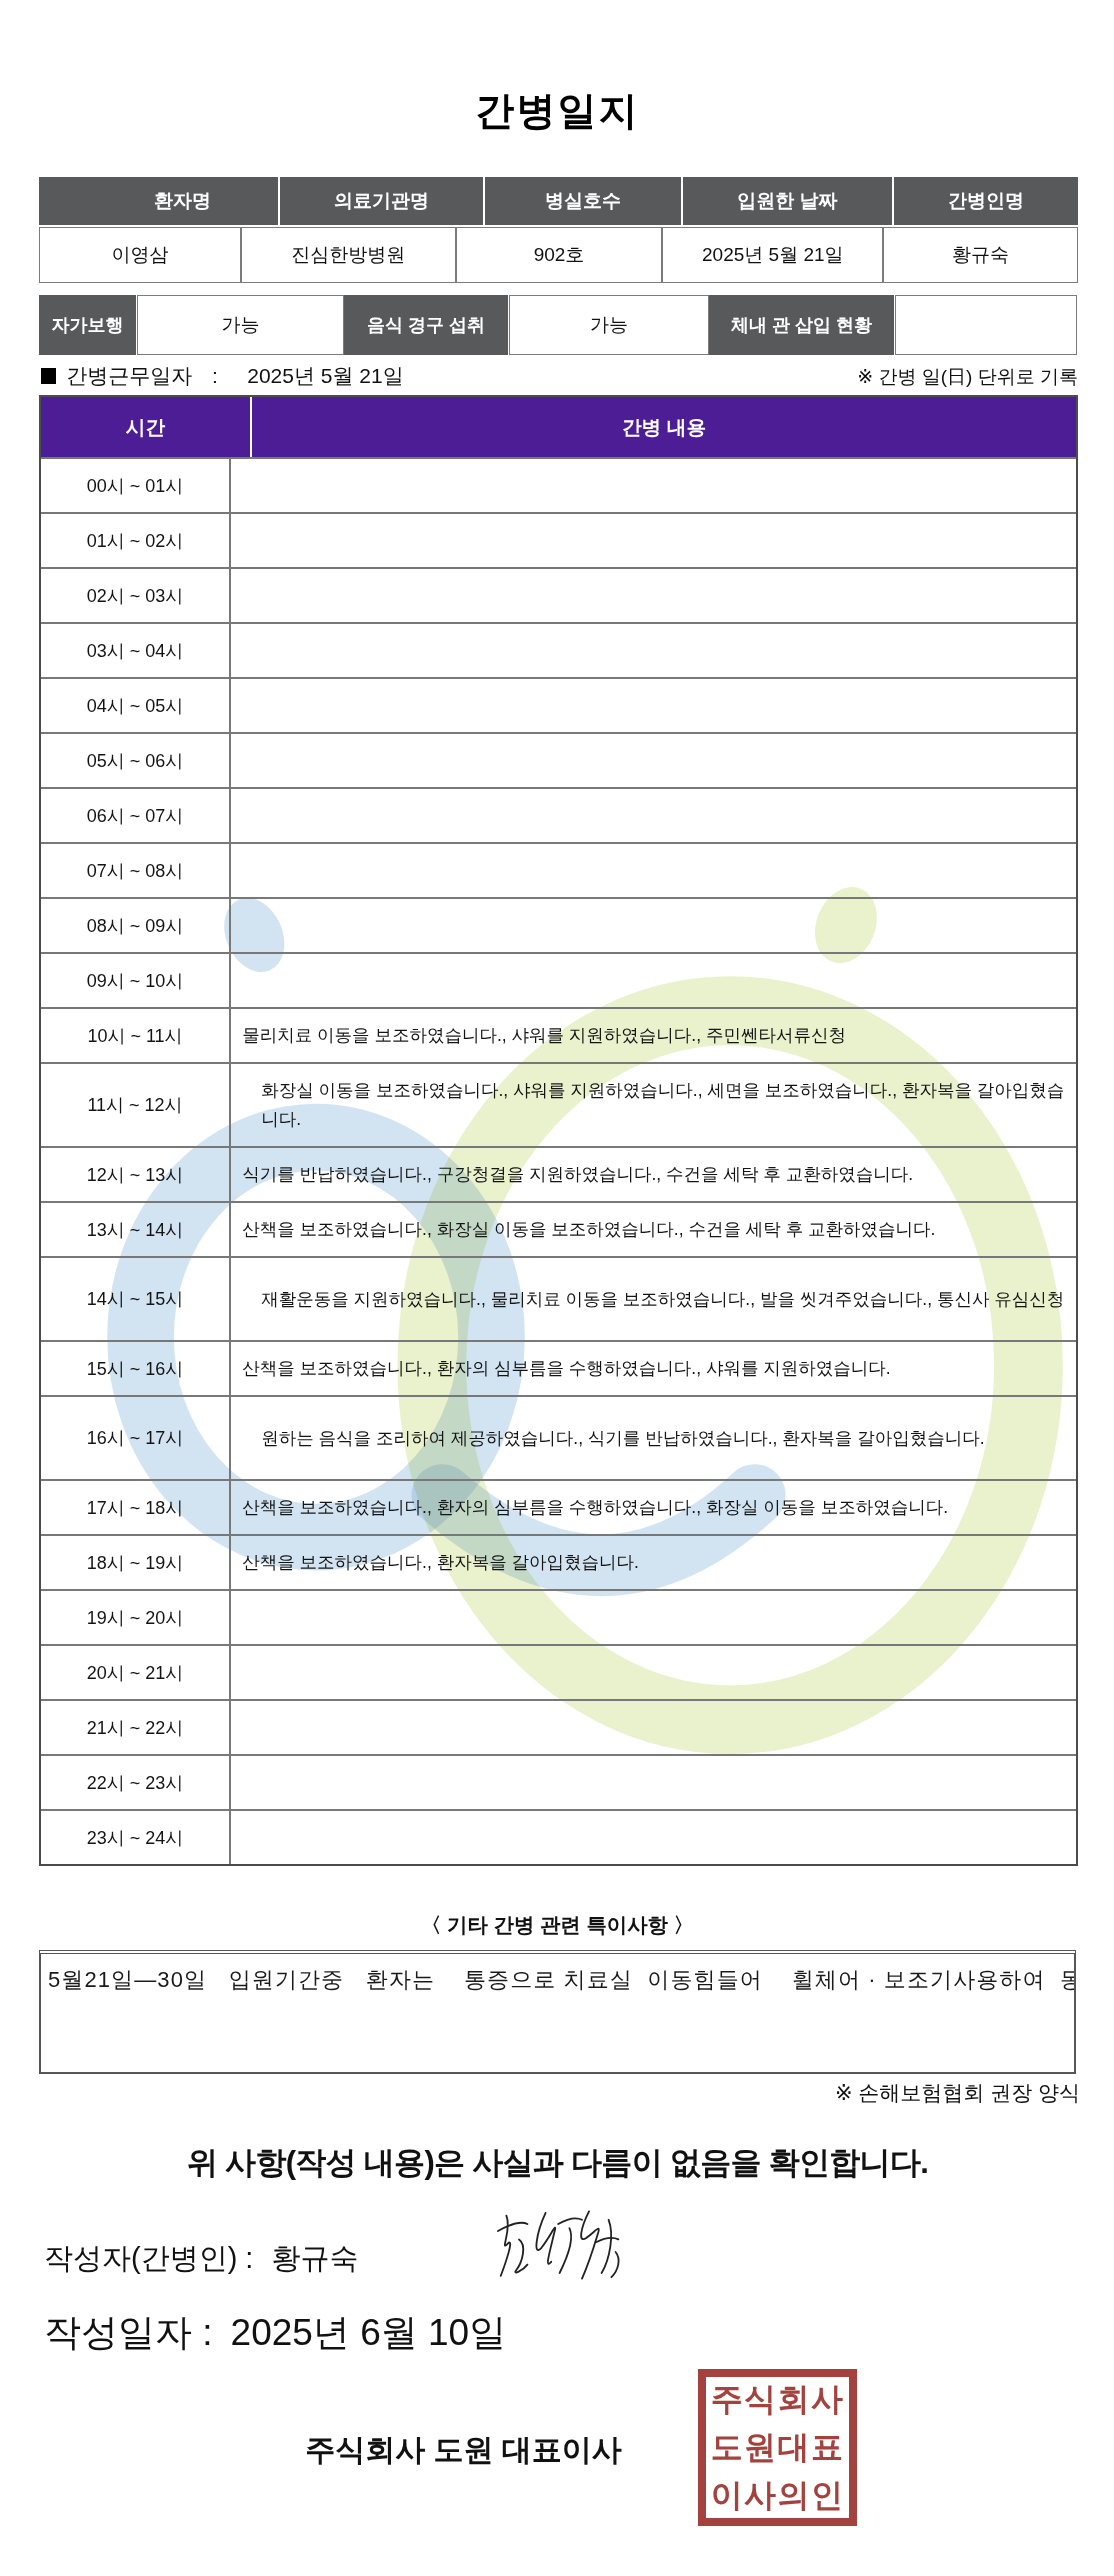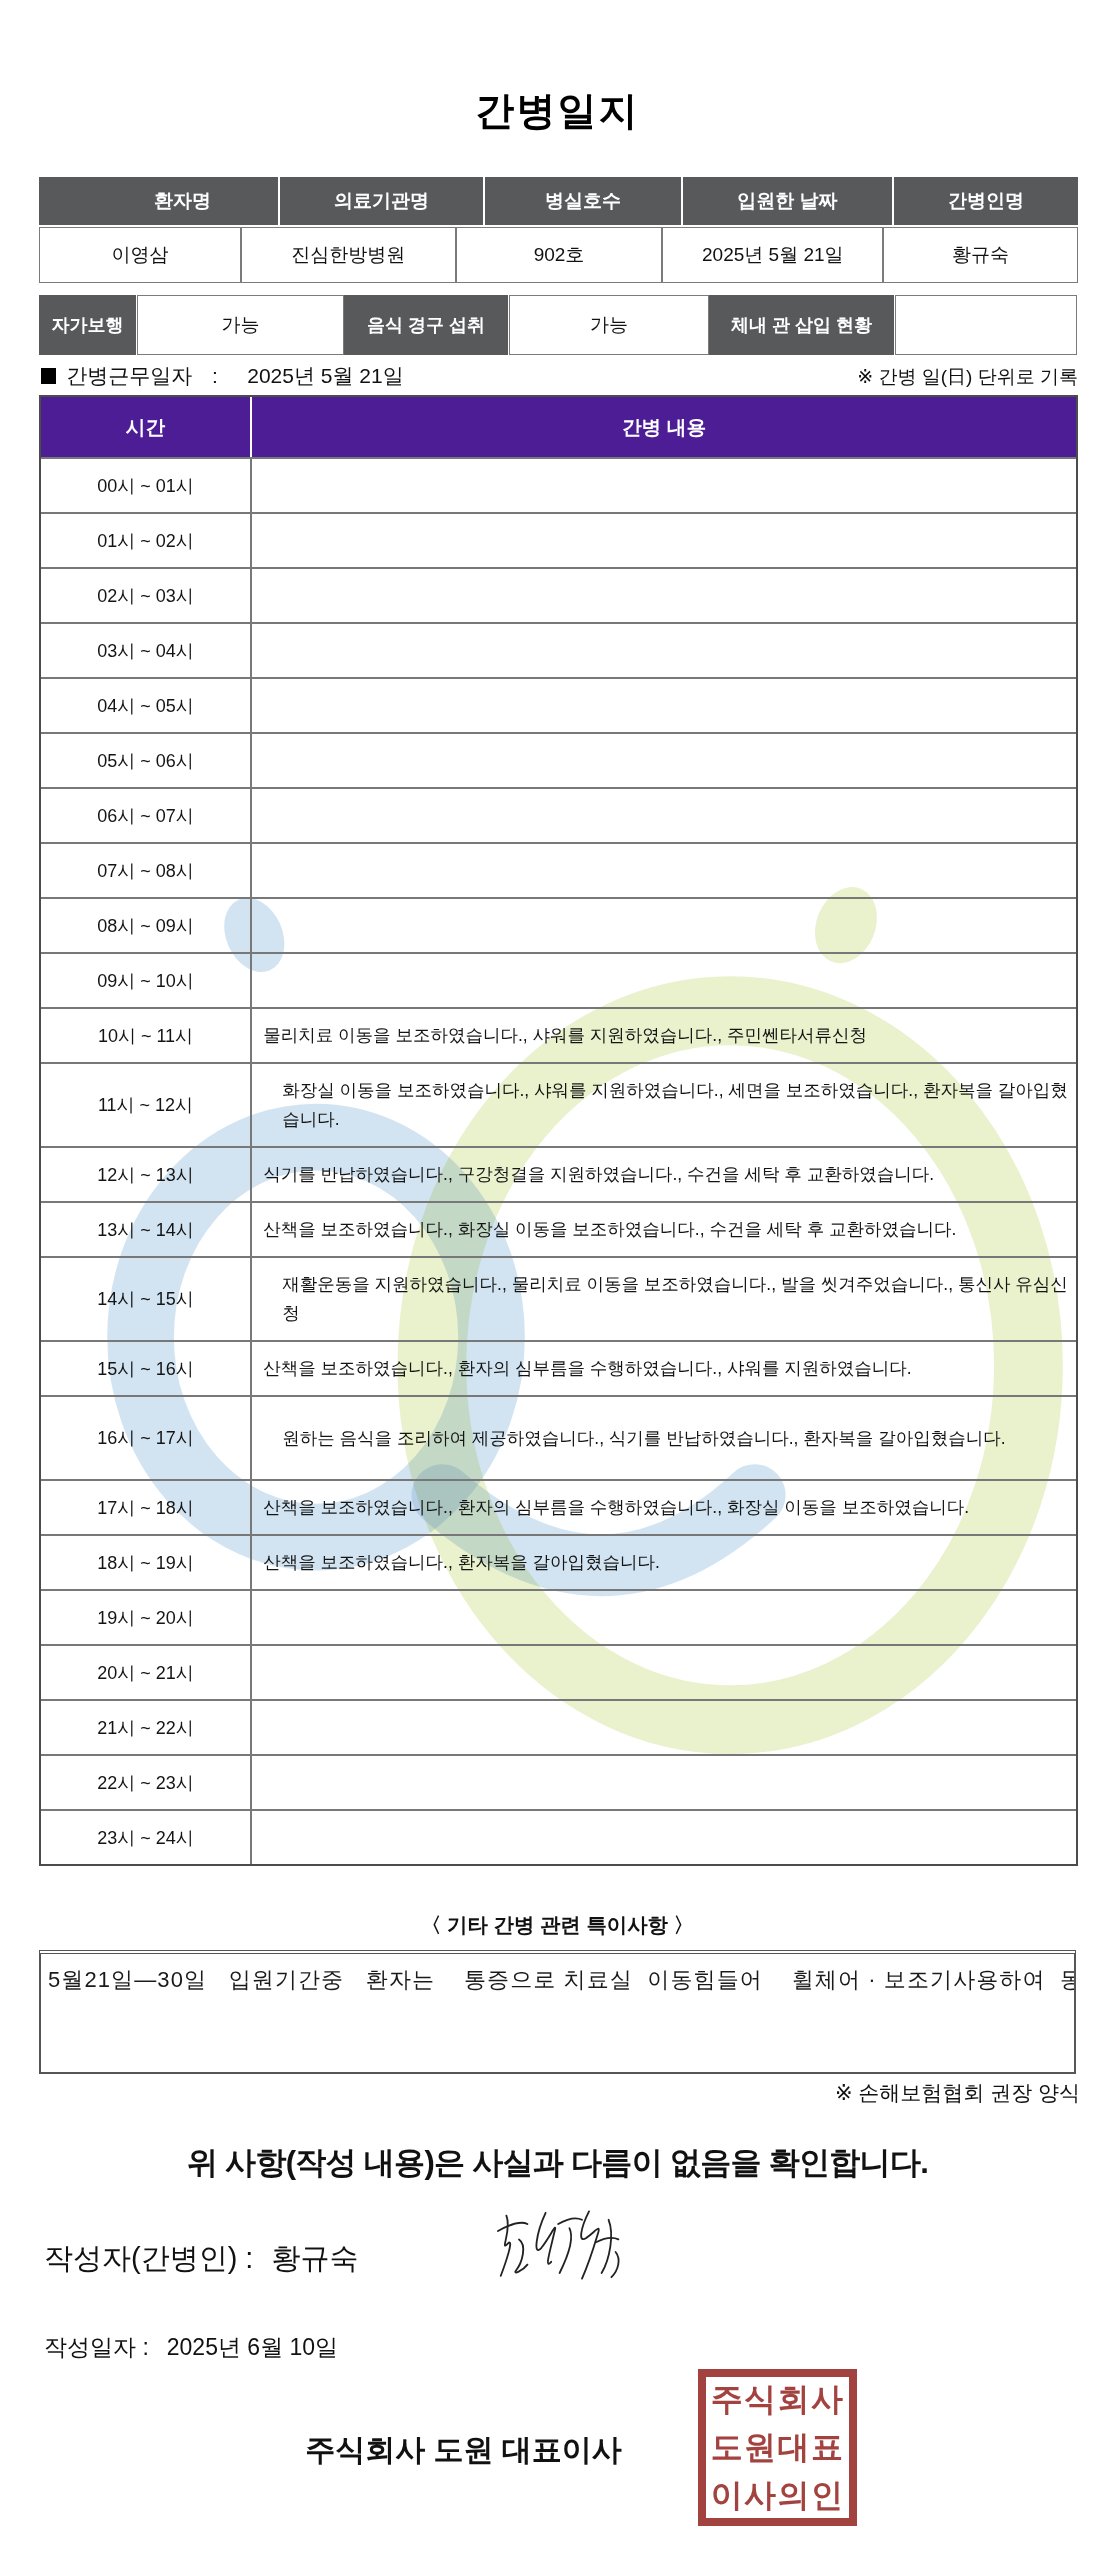--- a/index.html
+++ b/index.html
@@ -42,42 +42,42 @@
   .unit-note{position:absolute;right:37px;top:364px;font-size:19px;}
 
   
   .ctable{position:absolute;left:39px;top:395px;width:1039px;border:2.8px solid #4c4c4c;box-sizing:border-box;}
   .c-head{display:flex;height:60px;background:#4c1d95;color:#fff;font-weight:bold;font-size:19.7px;}
   .c-head .th-time{width:211px;display:flex;align-items:center;justify-content:center;
     border-right:2.1px solid #fff;box-sizing:border-box;}
   .c-head .th-content{flex:1;display:flex;align-items:center;justify-content:center;}
   .care-row{display:flex;height:55px;border-top:2.1px solid #787878;box-sizing:border-box;background:transparent;}
   .care-row.tall{height:84px;gap:19px;}
-  .care-row .time{width:211px;display:flex;align-items:center;justify-content:center;
+  .care-row .time{width:190px;display:flex;align-items:center;justify-content:center;
     font-size:18px;border-right:2.1px solid #787878;box-sizing:border-box;color:#141414;}
   .care-row .content{flex:1;display:flex;align-items:center;padding:2.8px 5.6px 2.8px 11.2px;
     font-size:17.5px;line-height:29px;color:#141414;}
 
   
   .notes-title{position:absolute;left:0;top:1911px;width:1115px;text-align:center;
     font-size:20.4px;font-weight:bold;}
   .notes-box{position:absolute;left:39px;top:1950px;width:1037px;height:124px;
     border:2.1px solid #565656;border-top:4.9px double #565656;box-sizing:border-box;
     overflow:hidden;}
   .notes-text{white-space:pre;font-size:22px;letter-spacing:1.1px;padding:11.2px 4.2px 0 7px;color:#1a1a1a;}
 
   .form-note{position:absolute;right:35px;top:2079px;font-size:21px;}
 
   
   .confirmation{position:absolute;left:0;top:2142px;width:1115px;text-align:center;
     font-size:31px;font-weight:bold;letter-spacing:-0.7px;}
   .writer-line{position:absolute;left:44px;top:2239px;font-size:29px;}
   .writer-name{margin-left:18px;}
   .signature{position:absolute;left:491px;top:2203px;}
-  .date-line{position:absolute;left:44px;top:2308px;font-size:23px;margin-top:24px;}
+  .date-line{position:absolute;left:44px;top:2308px;font-size:37px;}
   .date-value{margin-left:18px;}
   .company-line{position:absolute;left:232px;top:2430px;width:463px;text-align:center;
     font-size:30px;font-weight:bold;}
   .stamp{position:absolute;left:698px;top:2369px;width:159px;height:157px;
     border:8.4px solid #9c3531;box-sizing:border-box;display:flex;flex-direction:column;
     align-items:center;justify-content:space-between;color:#9c3531;font-weight:bold;
     font-size:32px;line-height:45px;letter-spacing:1.4px;opacity:0.93;}
 </style>
 </head>
 <body>

